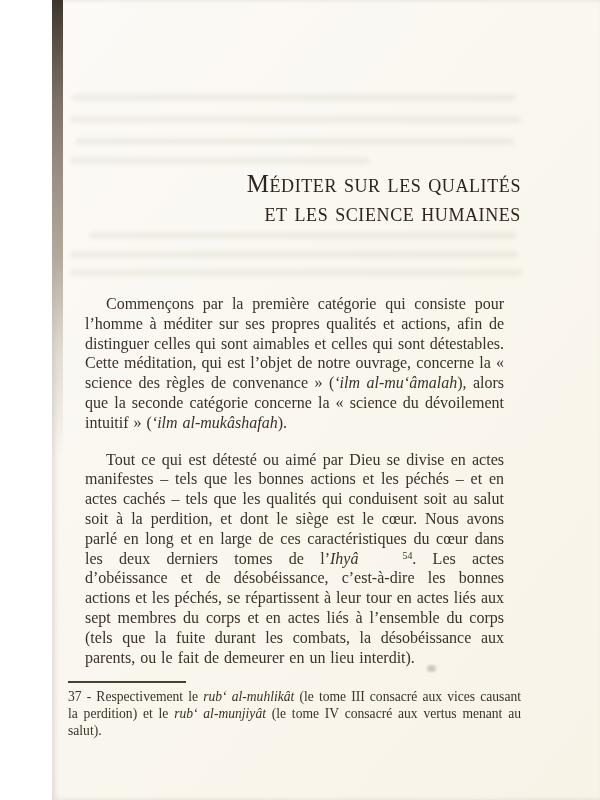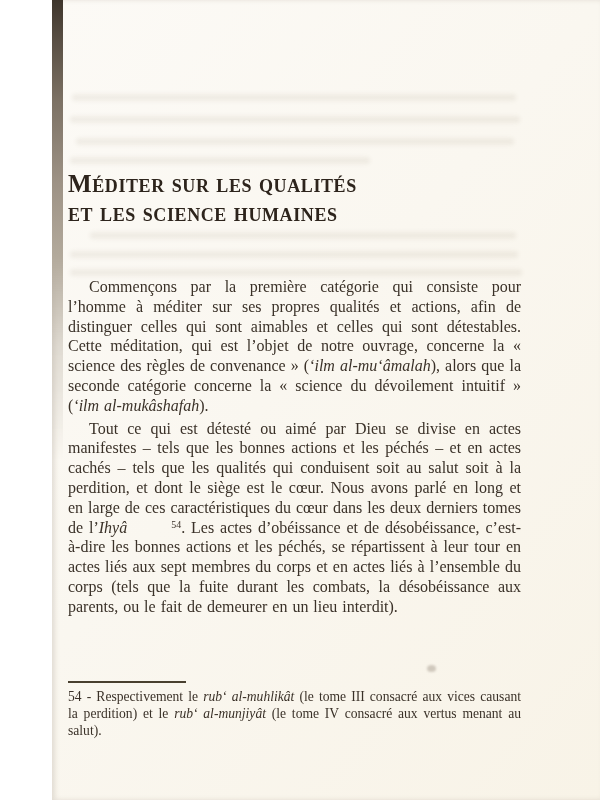--- a/index.html
+++ b/index.html
@@ -46,35 +46,35 @@
     position: absolute;
     left: 427px; top: 665px; width: 9px; height: 7px;
     background: #a89d90; opacity: 0.5;
     border-radius: 50%;
     filter: blur(1px);
   }
   .title {
     position: absolute;
     left: 68px; top: 169px; width: 453px;
     margin: 0;
-    text-align: left;
+    text-align: right;
     font-variant: small-caps;
-    font-weight: bold;
+    font-weight: normal;
     font-size: 25px;
     line-height: 29px;
     letter-spacing: 0.6px;
     color: var(--title-ink, #2d241c);
   }
   .body-text {
     position: absolute;
     left: 68px; top: 277px; width: 453px;
     color: var(--ink, #3a3128);
   }
   .body-text p {
-    margin: 0;
+    margin: 17px;
     font-size: 16px;
     line-height: 19.8px;
     text-align: justify;
     text-indent: 21px;
     word-spacing: 0.06em;
   }
   .body-text p + p { margin-top: 3px; }
   i { font-style: italic; }
   sup {
     font-size: 0.62em;
@@ -124,16 +124,16 @@
     <span>et les science humaines</span>
   </h1>
 
   <div class="body-text">
     <p><span>Commençons par la première catégorie qui consiste pour l’homme à méditer sur ses propres qualités et actions, afin de distinguer celles qui sont aimables et celles qui sont détestables. Cette méditation, qui est l’objet de notre ouvrage, concerne la « science des règles de convenance » (</span><i>‘ilm al-mu‘âmalah</i><span>), alors que la seconde catégorie concerne la « science du dévoilement intuitif » (</span><i>‘ilm al-mukâshafah</i><span>).</span></p>
     <p><span>Tout ce qui est détesté ou aimé par Dieu se divise en actes manifestes – tels que les bonnes actions et les péchés – et en actes cachés – tels que les qualités qui conduisent soit au salut soit à la perdition, et dont le siège est le cœur. Nous avons parlé en long et en large de ces caractéristiques du cœur dans les deux derniers tomes de l’</span><i>Ihyâ</i><sup>54</sup><span>. Les actes d’obéissance et de désobéissance, c’est-à-dire les bonnes actions et les péchés, se répartissent à leur tour en actes liés aux sept membres du corps et en actes liés à l’ensemble du corps (tels que la fuite durant les combats, la désobéissance aux parents, ou le fait de demeurer en un lieu interdit).</span></p>
   </div>
 
   <div class="footnote">
     <div class="footnote-rule"></div>
-    <p><span>54 - Respectivement le </span><i>rub‘ al-muhlikât</i><span> (le tome III consacré aux vices causant la perdition) et le </span><i>rub‘ al-munjiyât</i><span> (le tome IV consacré aux vertus menant au salut).</span></p>
+    <p><span>37 - Respectivement le </span><i>rub‘ al-muhlikât</i><span> (le tome III consacré aux vices causant la perdition) et le </span><i>rub‘ al-munjiyât</i><span> (le tome IV consacré aux vertus menant au salut).</span></p>
   </div>
 
 </div>
 
 </body></html>

